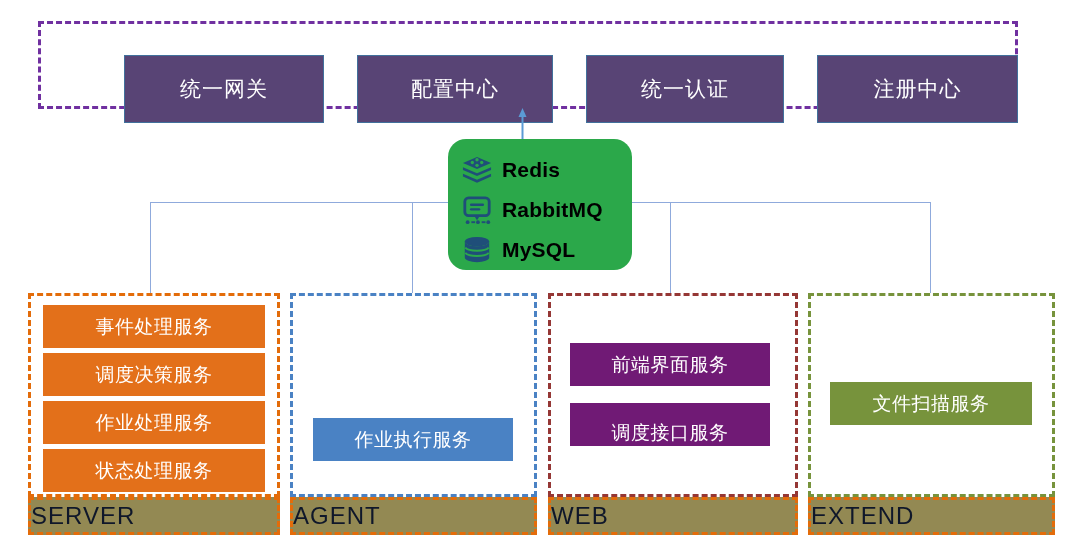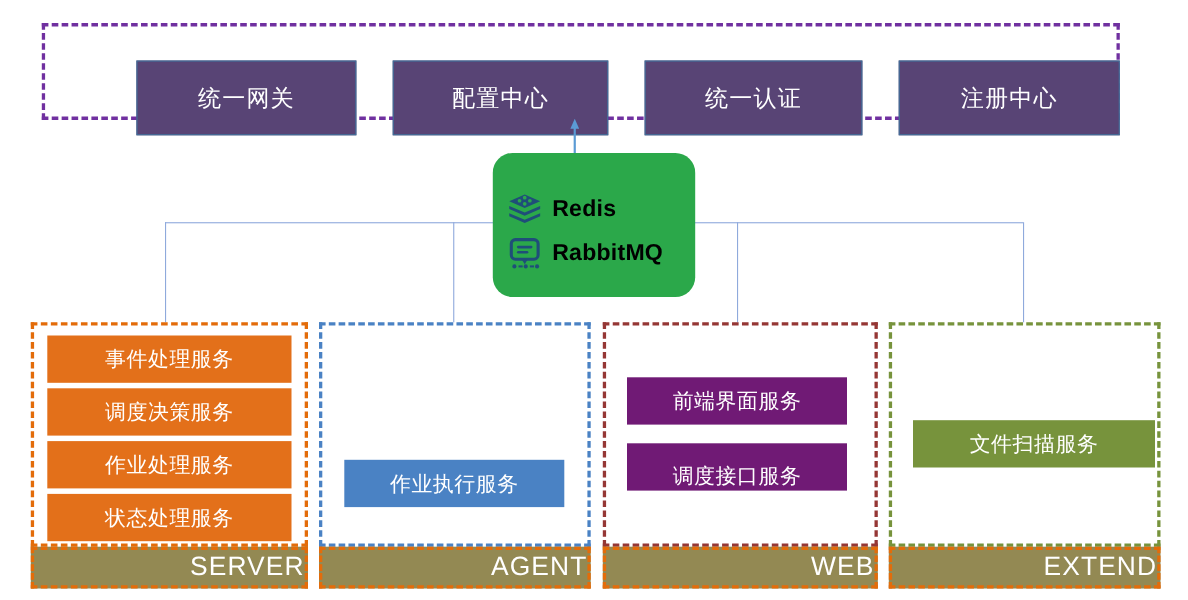--- a/index.html
+++ b/index.html
@@ -139,33 +139,33 @@
   .s1 { left: 43px; top: 305px; width: 222px; }
   .s2 { left: 43px; top: 353px; width: 222px; }
   .s3 { left: 43px; top: 401px; width: 222px; }
   .s4 { left: 43px; top: 449px; width: 222px; }
   
   .a1 { left: 313px; top: 382px; width: 200px; }
   
   .w1 { left: 570px; top: 343px; width: 200px; }
   .w2 { left: 570px; top: 403px; width: 200px; align-items: flex-end; }
   
-  .e1 { left: 830px; top: 382px; width: 220px; }
+  .e1 { left: 830px; top: 382px; width: 202px; }
 
   
   .footer-bar {
     top: 497px;
     height: 38px;
     background: #938953;
     border: 3px dashed #E36C0A;
     box-sizing: border-box;
     display: flex;
     align-items: center;
-    justify-content: flex-end;
-    color: #ffffff;
+    justify-content: flex-start;
+    color: #0f172a;
     font-size: 24px;
     letter-spacing: 1px;
   }
   .f-server { left: 28px;  width: 252px; }
   .f-agent  { left: 290px; width: 247px; }
   .f-web    { left: 548px; width: 250px; }
   .f-extend { left: 808px; width: 247px; }
 </style>
 </head>
 <body>
@@ -224,20 +224,33 @@
         <polygon points="13,22 19,22 16,27" fill="#1F4E79"></polygon>
         <circle cx="6" cy="29" r="2" fill="#1F4E79"></circle>
         <rect x="10" y="28" width="4" height="2" fill="#1F4E79"></rect>
         <circle cx="17" cy="29" r="2" fill="#1F4E79"></circle>
         <rect x="21" y="28" width="4" height="2" fill="#1F4E79"></rect>
         <circle cx="28" cy="29" r="2" fill="#1F4E79"></circle>
       </svg>
       <span class="mw-label">RabbitMQ</span>
     </div>
 
+    <div class="mw-row">
+      <svg class="mw-icon" viewBox="0 0 32 32">
+        <g fill="#1F4E79">
+          <ellipse cx="16" cy="7" rx="13" ry="5"></ellipse>
+          <path d="M3 7 v17 a13 5 0 0 0 26 0 V7 a13 5 0 0 1 -26 0 Z"></path>
+        </g>
+        <g fill="none" stroke="#2BA84A" stroke-width="2">
+          <path d="M3.5 13.5 a13 4.6 0 0 0 25 0"></path>
+          <path d="M3.5 19 a13 4.6 0 0 0 25 0"></path>
+        </g>
+      </svg>
+      <span class="mw-label">MySQL</span>
+    </div>
   </div>
 
   <div class="abs module m-server"></div>
   <div class="abs module m-agent"></div>
   <div class="abs module m-web"></div>
   <div class="abs module m-extend"></div>
 
   <div class="abs svc svc-orange s1">
     <span>事件处理服务</span>
   </div>

